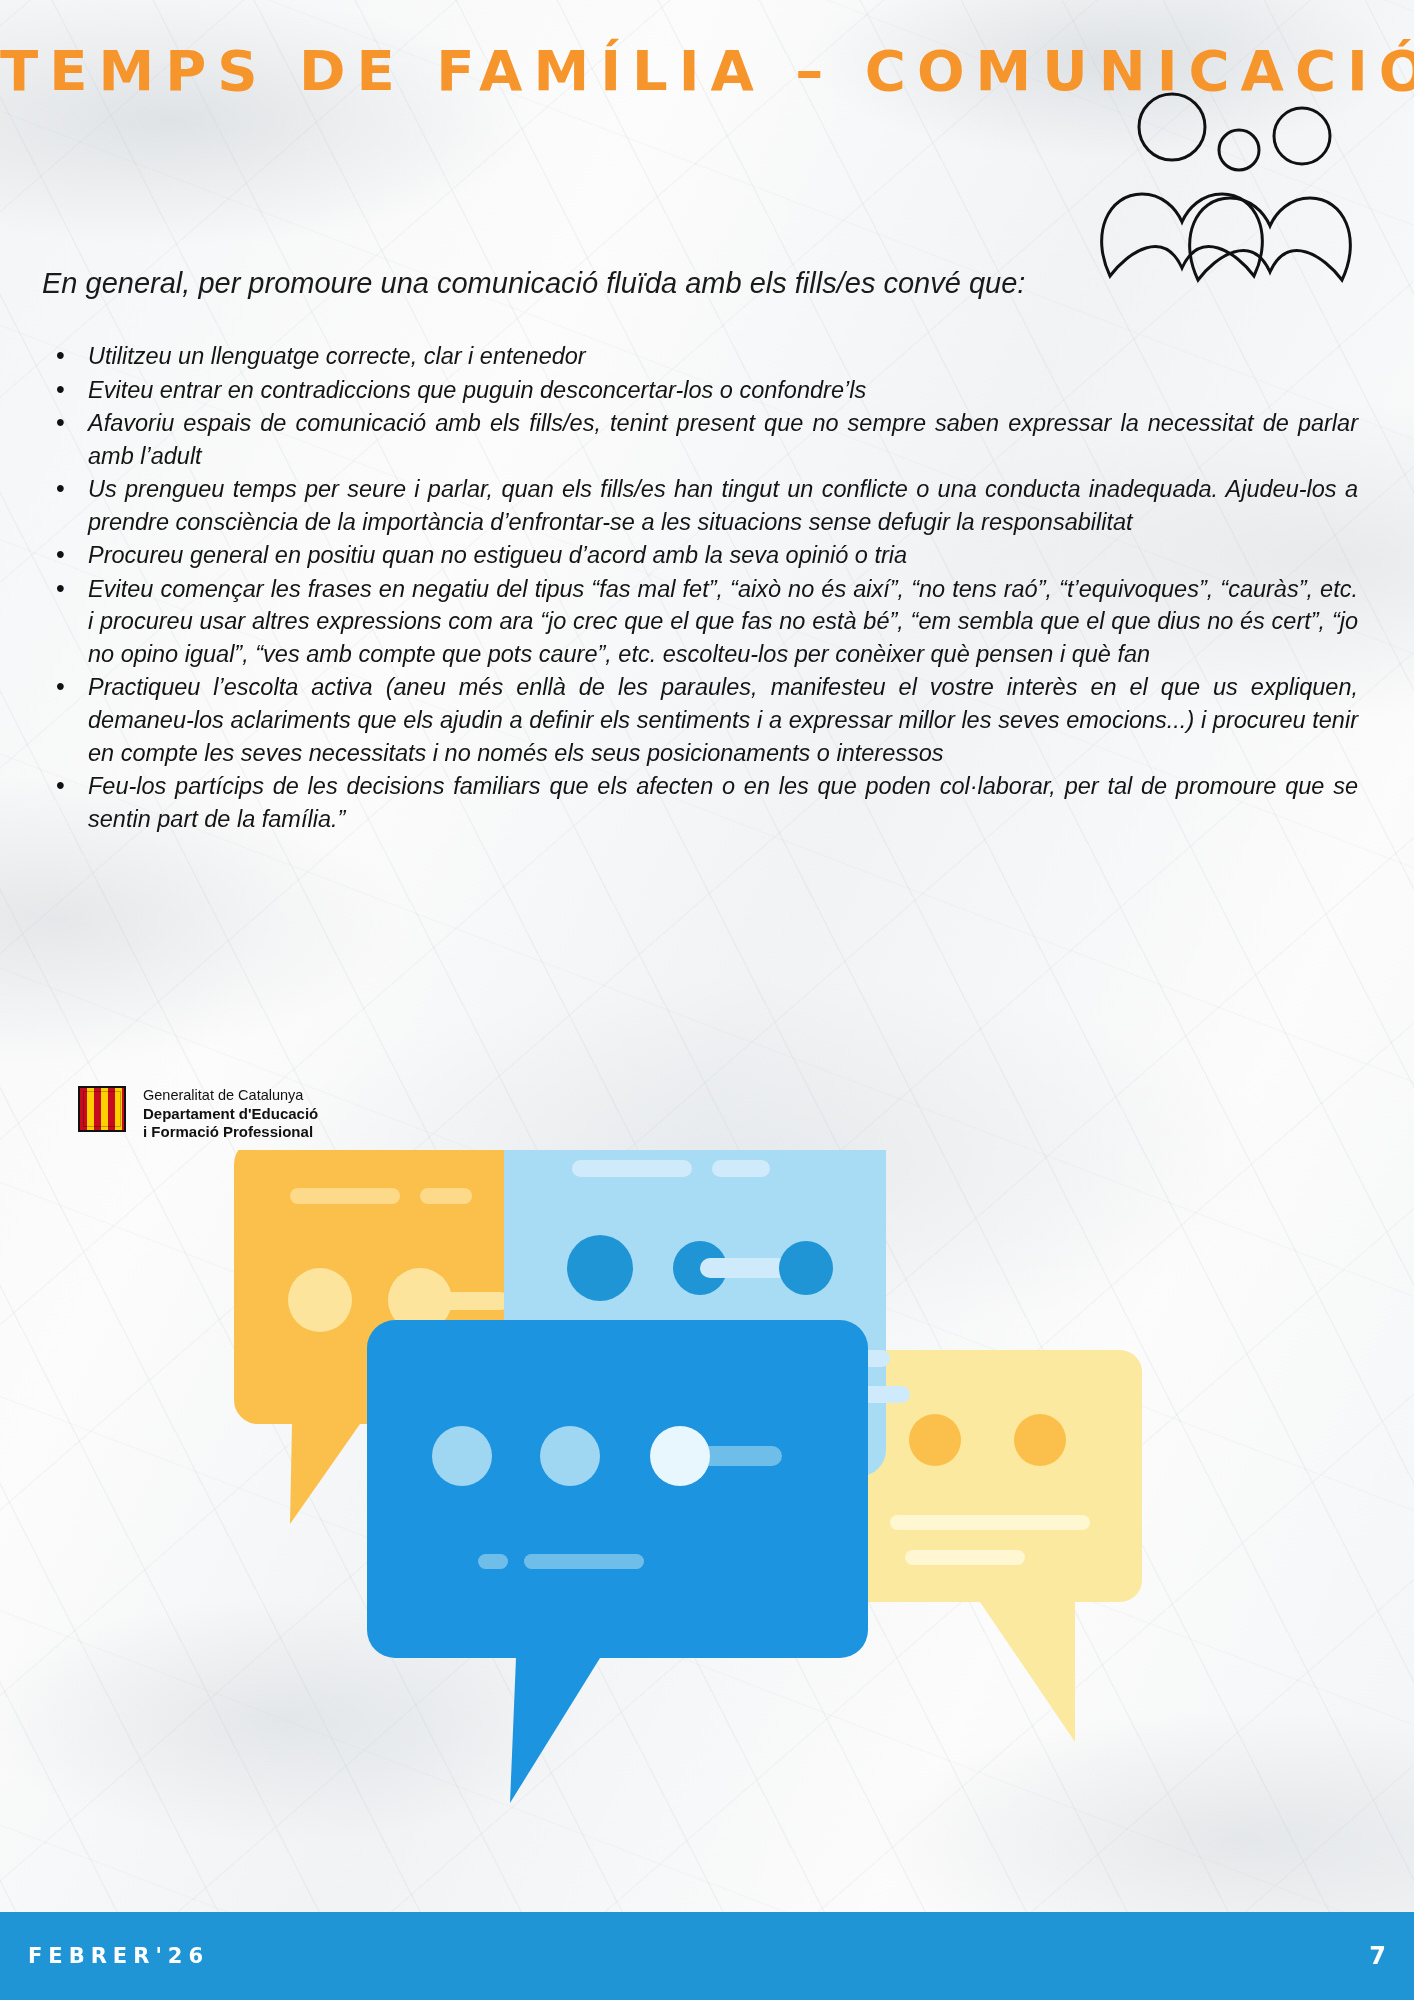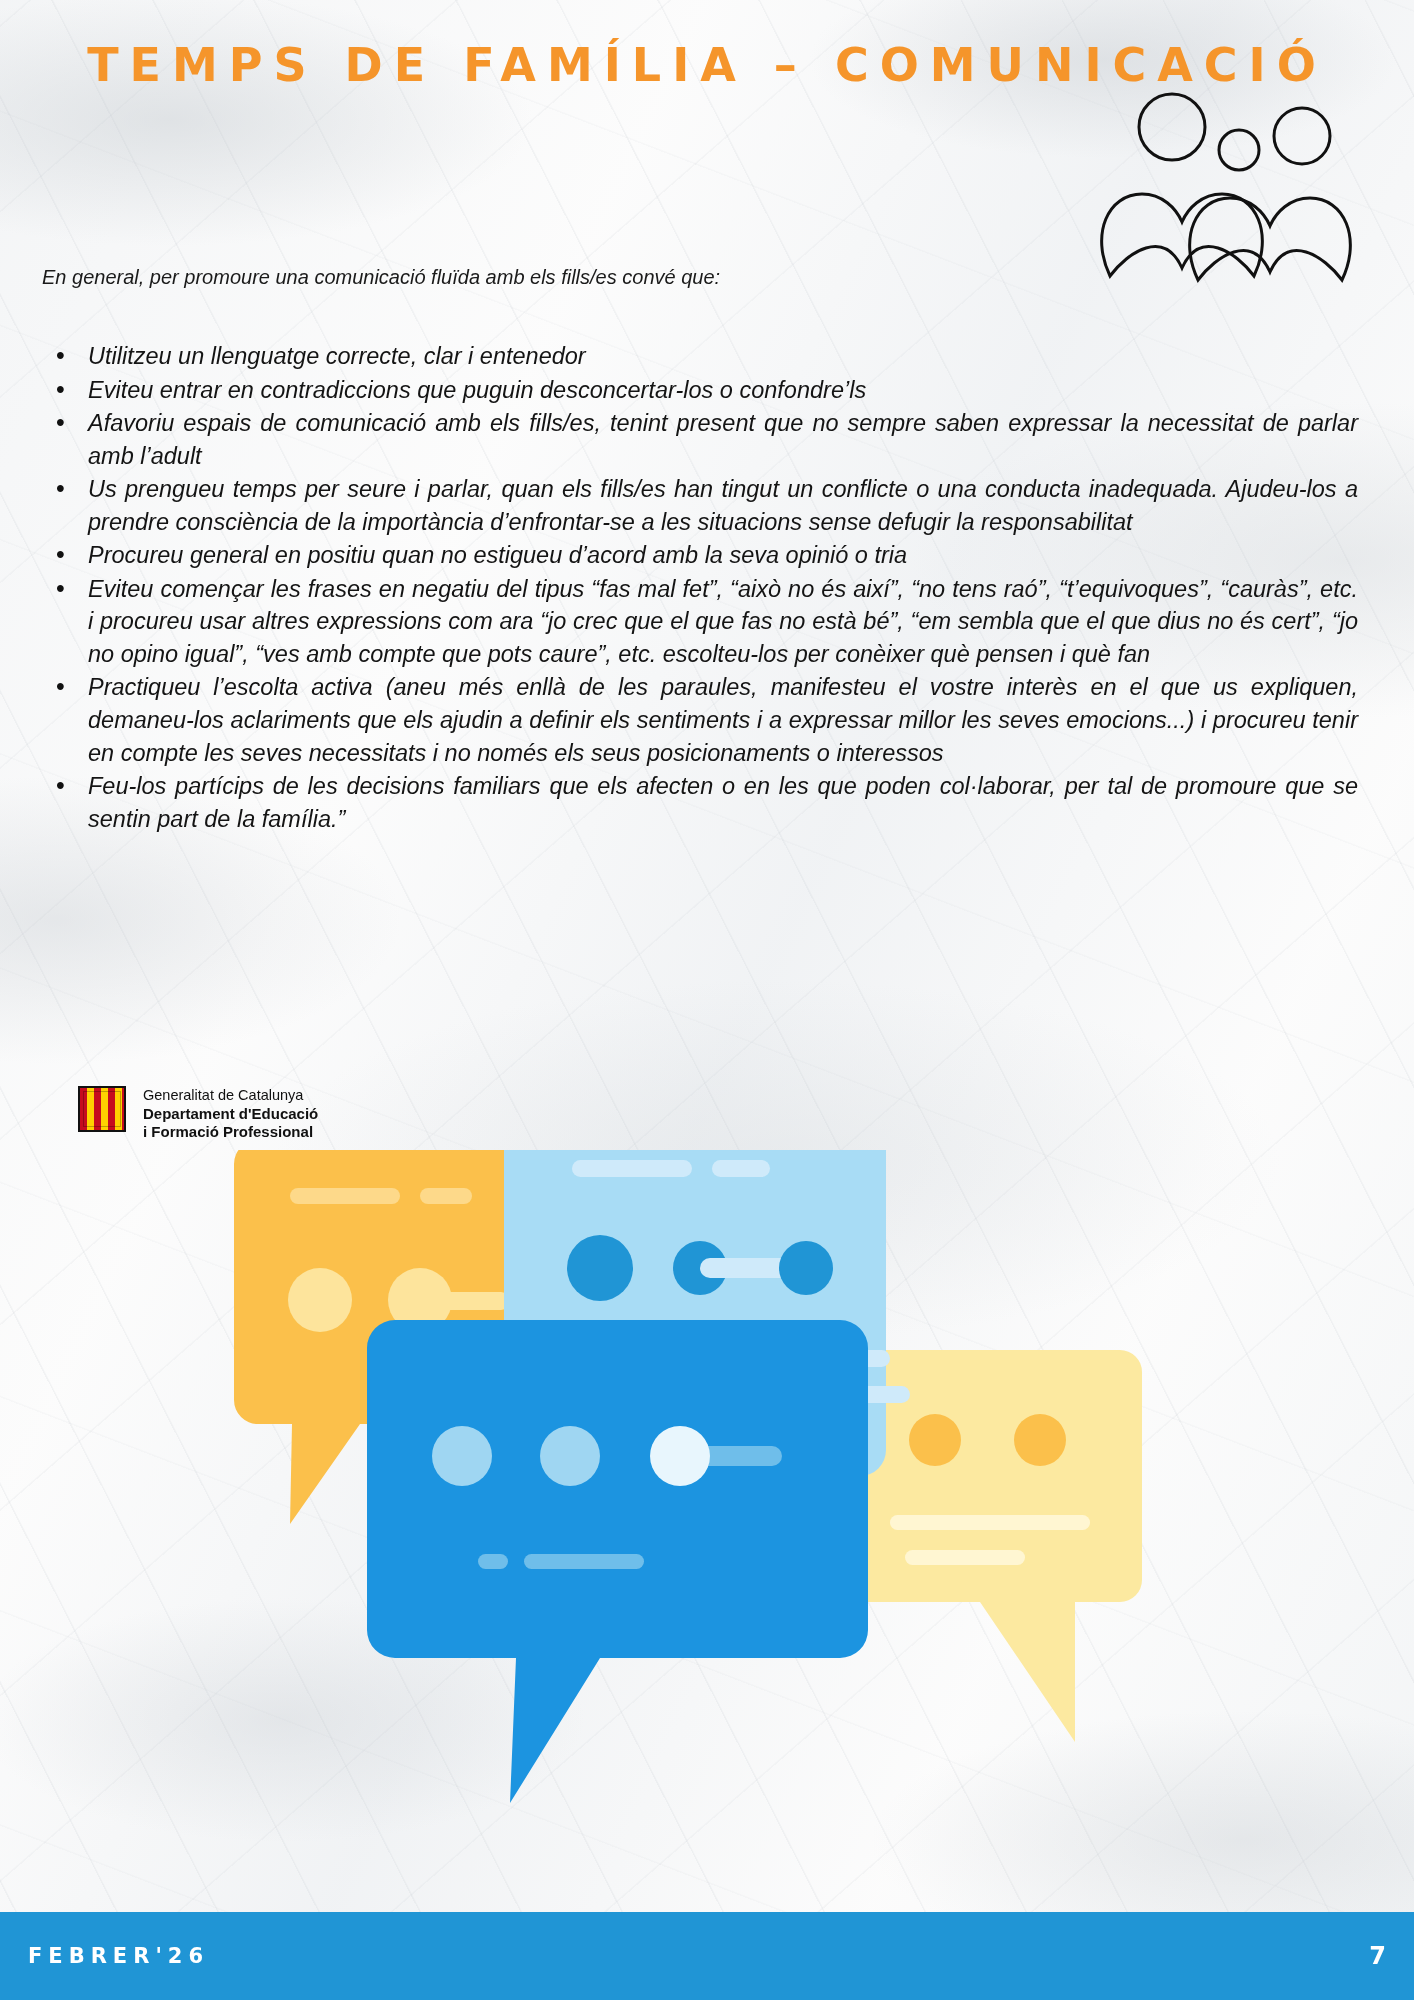--- a/index.html
+++ b/index.html
@@ -46,40 +46,40 @@
   
   .title {
     position: absolute;
     top: 38px;
     left: 0;
     width: 100%;
     text-align: center;
     color: #F5952B;
     font-family: "DejaVu Sans", sans-serif;
     font-weight: bold;
-    font-size: 46px;
+    font-size: 56px;
     letter-spacing: 11px;
     white-space: nowrap;
   }
 
   .family-logo {
     position: absolute;
     top: 80px;
     right: 38px;
     width: 290px;
     height: 220px;
   }
 
   
   .intro {
     position: absolute;
     top: 264px;
     left: 42px;
     width: 1050px;
-    font-size: 20px;
+    font-size: 29px;
     font-style: italic;
     line-height: 1.35;
     color: #1a1a1a;
   }
 
   .bullets {
     position: absolute;
     top: 340px;
     left: 32px;
     width: 1270px;

